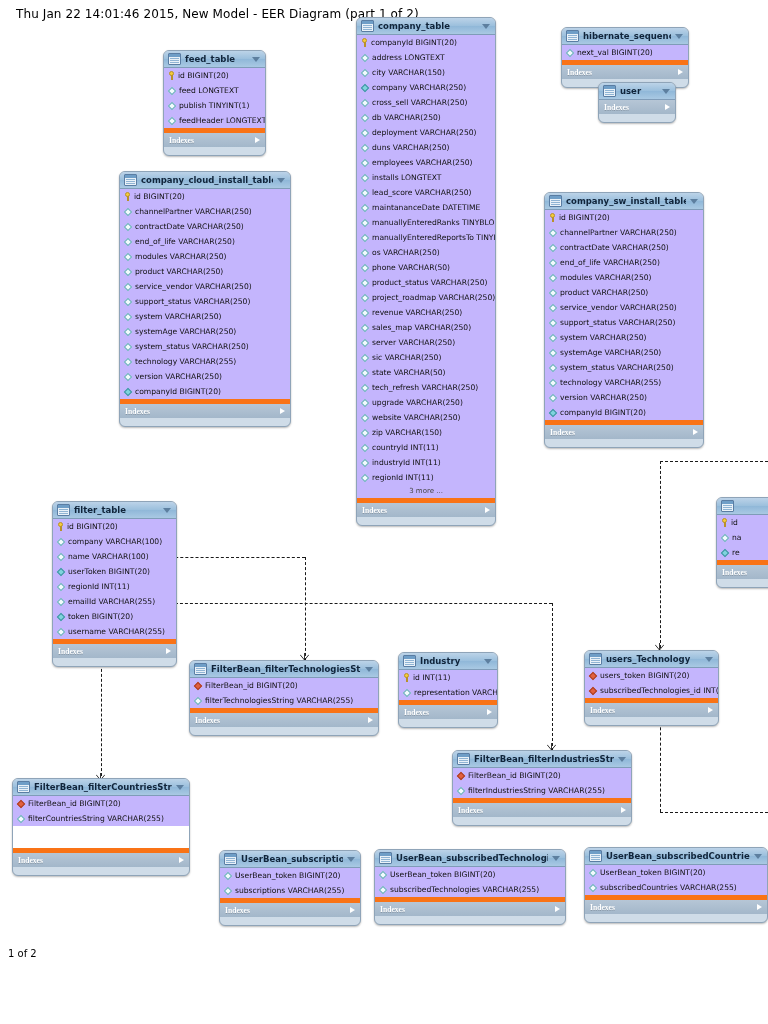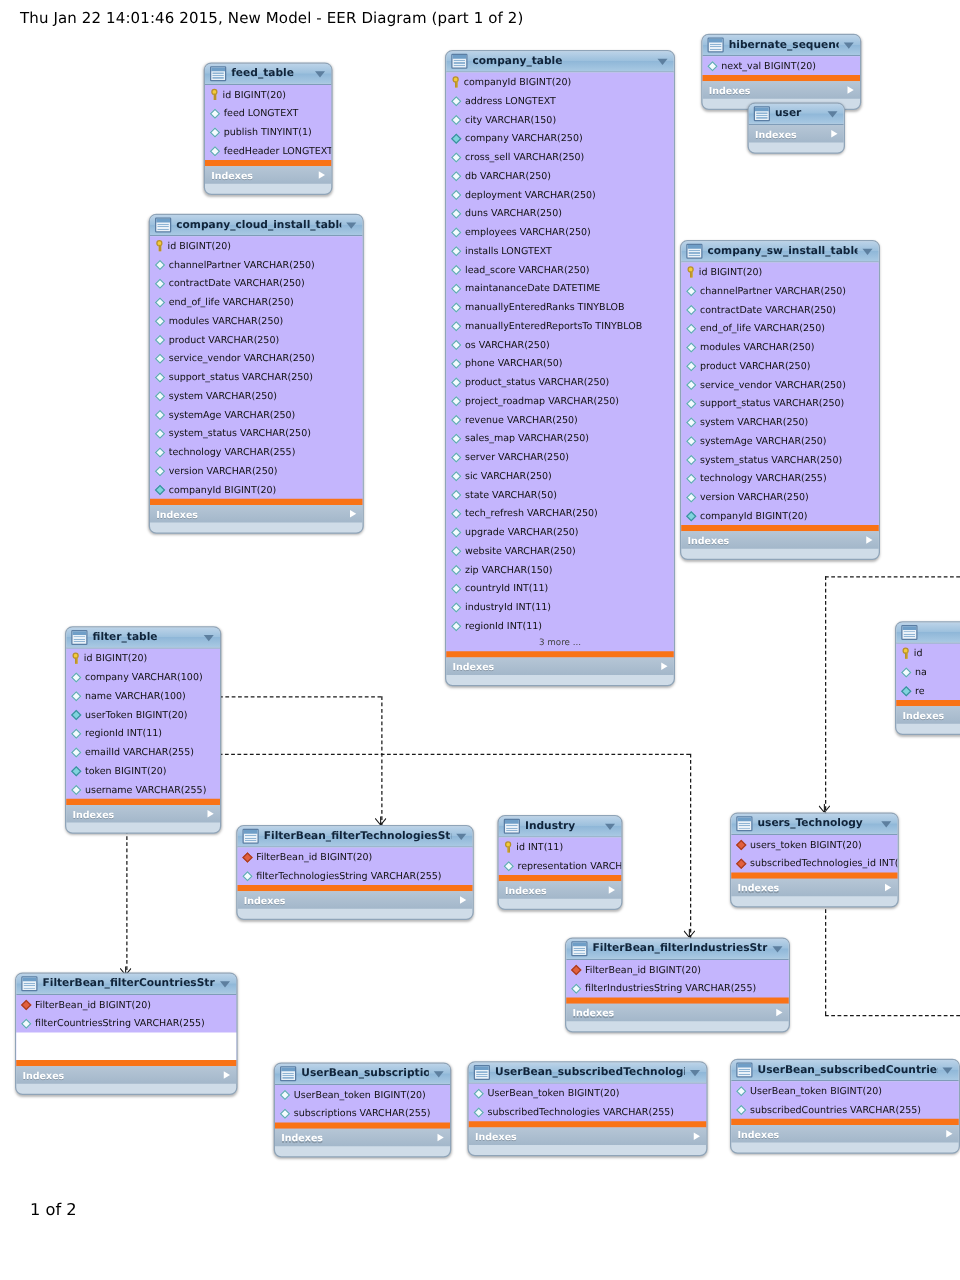--- a/index.html
+++ b/index.html
@@ -1,21 +1,21 @@
 <!DOCTYPE html>
 <html><head>
 <meta charset="utf-8">
 <style>
   html,body{margin:0;padding:0;background:#ffffff;}
   body{width:768px;height:1024px;position:relative;overflow:hidden;
        font-family:"DejaVu Sans","Liberation Sans",sans-serif;}
 
   .doc-header{position:absolute;left:16px;top:7px;font-size:12px;color:#000;
               white-space:nowrap;letter-spacing:0.1px;}
-  .doc-footer{position:absolute;left:24px;top:948px;font-size:13px;color:#000;margin-top:13px;}
+  .doc-footer{position:absolute;left:8px;top:948px;font-size:10px;color:#000;}
 
   
   .tbl{position:absolute;box-sizing:border-box;
        background:#cfdce8;
        border:1px solid #8fa4b8;
        border-radius:6px;
        box-shadow:0 1px 2px rgba(0,0,0,.28);
        padding:0 0 8px 0;}
   .tbl-hd{height:16px;display:flex;align-items:center;gap:4px;
           padding:0 5px 0 4px;
@@ -33,21 +33,21 @@
   .caret{width:0;height:0;border-left:4px solid transparent;border-right:4px solid transparent;
          border-top:5px solid #5d7f9f;flex:0 0 auto;}
   .cols{background:#c4b5fd;border-bottom:5px solid #f97316;}
   .col{display:flex;align-items:center;gap:3px;height:15px;padding:0 4px 0 4px;
        font-size:7.6px;color:#101010;white-space:nowrap;overflow:hidden;}
   .col .t{line-height:10px;}
   .more{font-size:7px;color:#444;text-align:center;height:13px;line-height:13px;}
   .idx{height:14px;display:flex;align-items:center;justify-content:space-between;
        padding:0 5px 0 5px;font-size:7.6px;font-weight:bold;color:#ffffff;
        background:linear-gradient(to bottom,#b6c6d6 0%,#a3b7ca 100%);
-       text-shadow:0 1px 0 rgba(0,0,0,.18);}
+       text-shadow:0 1px 0 rgba(0,0,0,.18);font-family:Liberation Serif, serif;}
   .idx .arw{width:0;height:0;border-top:3.5px solid transparent;border-bottom:3.5px solid transparent;
             border-left:5px solid #ffffff;}
   .pad{height:22px;background:#fff;}
 
   
   .g{width:8px;height:8px;flex:0 0 auto;position:relative;}
   .g-key{width:7px;height:9px;}
   .g-key:before{content:"";position:absolute;left:1px;top:0;width:5px;height:5px;
        border-radius:50%;background:#f3cb3a;border:1px solid #b8912a;box-sizing:border-box;}
   .g-key:after{content:"";position:absolute;left:2.5px;top:4px;width:2px;height:5px;
@@ -205,21 +205,21 @@
         <span class="g g-dia filled"></span>
         <span class="t">companyId BIGINT(20)</span>
       </div>
     </div>
     <div class="idx">
       <span>Indexes</span>
       <span class="arw"></span>
     </div>
   </div>
 
-<div class="tbl" style="left:356px;top:40px;width:184px;">
+<div class="tbl" style="left:356px;top:17px;width:140px;">
     <div class="tbl-hd">
       <span class="tbl-icon"></span>
       <span class="tbl-name">company_table</span>
       <span class="caret"></span>
     </div>
     <div class="cols">
       <div class="col">
         <span class="g g-key"></span>
         <span class="t">companyId BIGINT(20)</span>
       </div>

